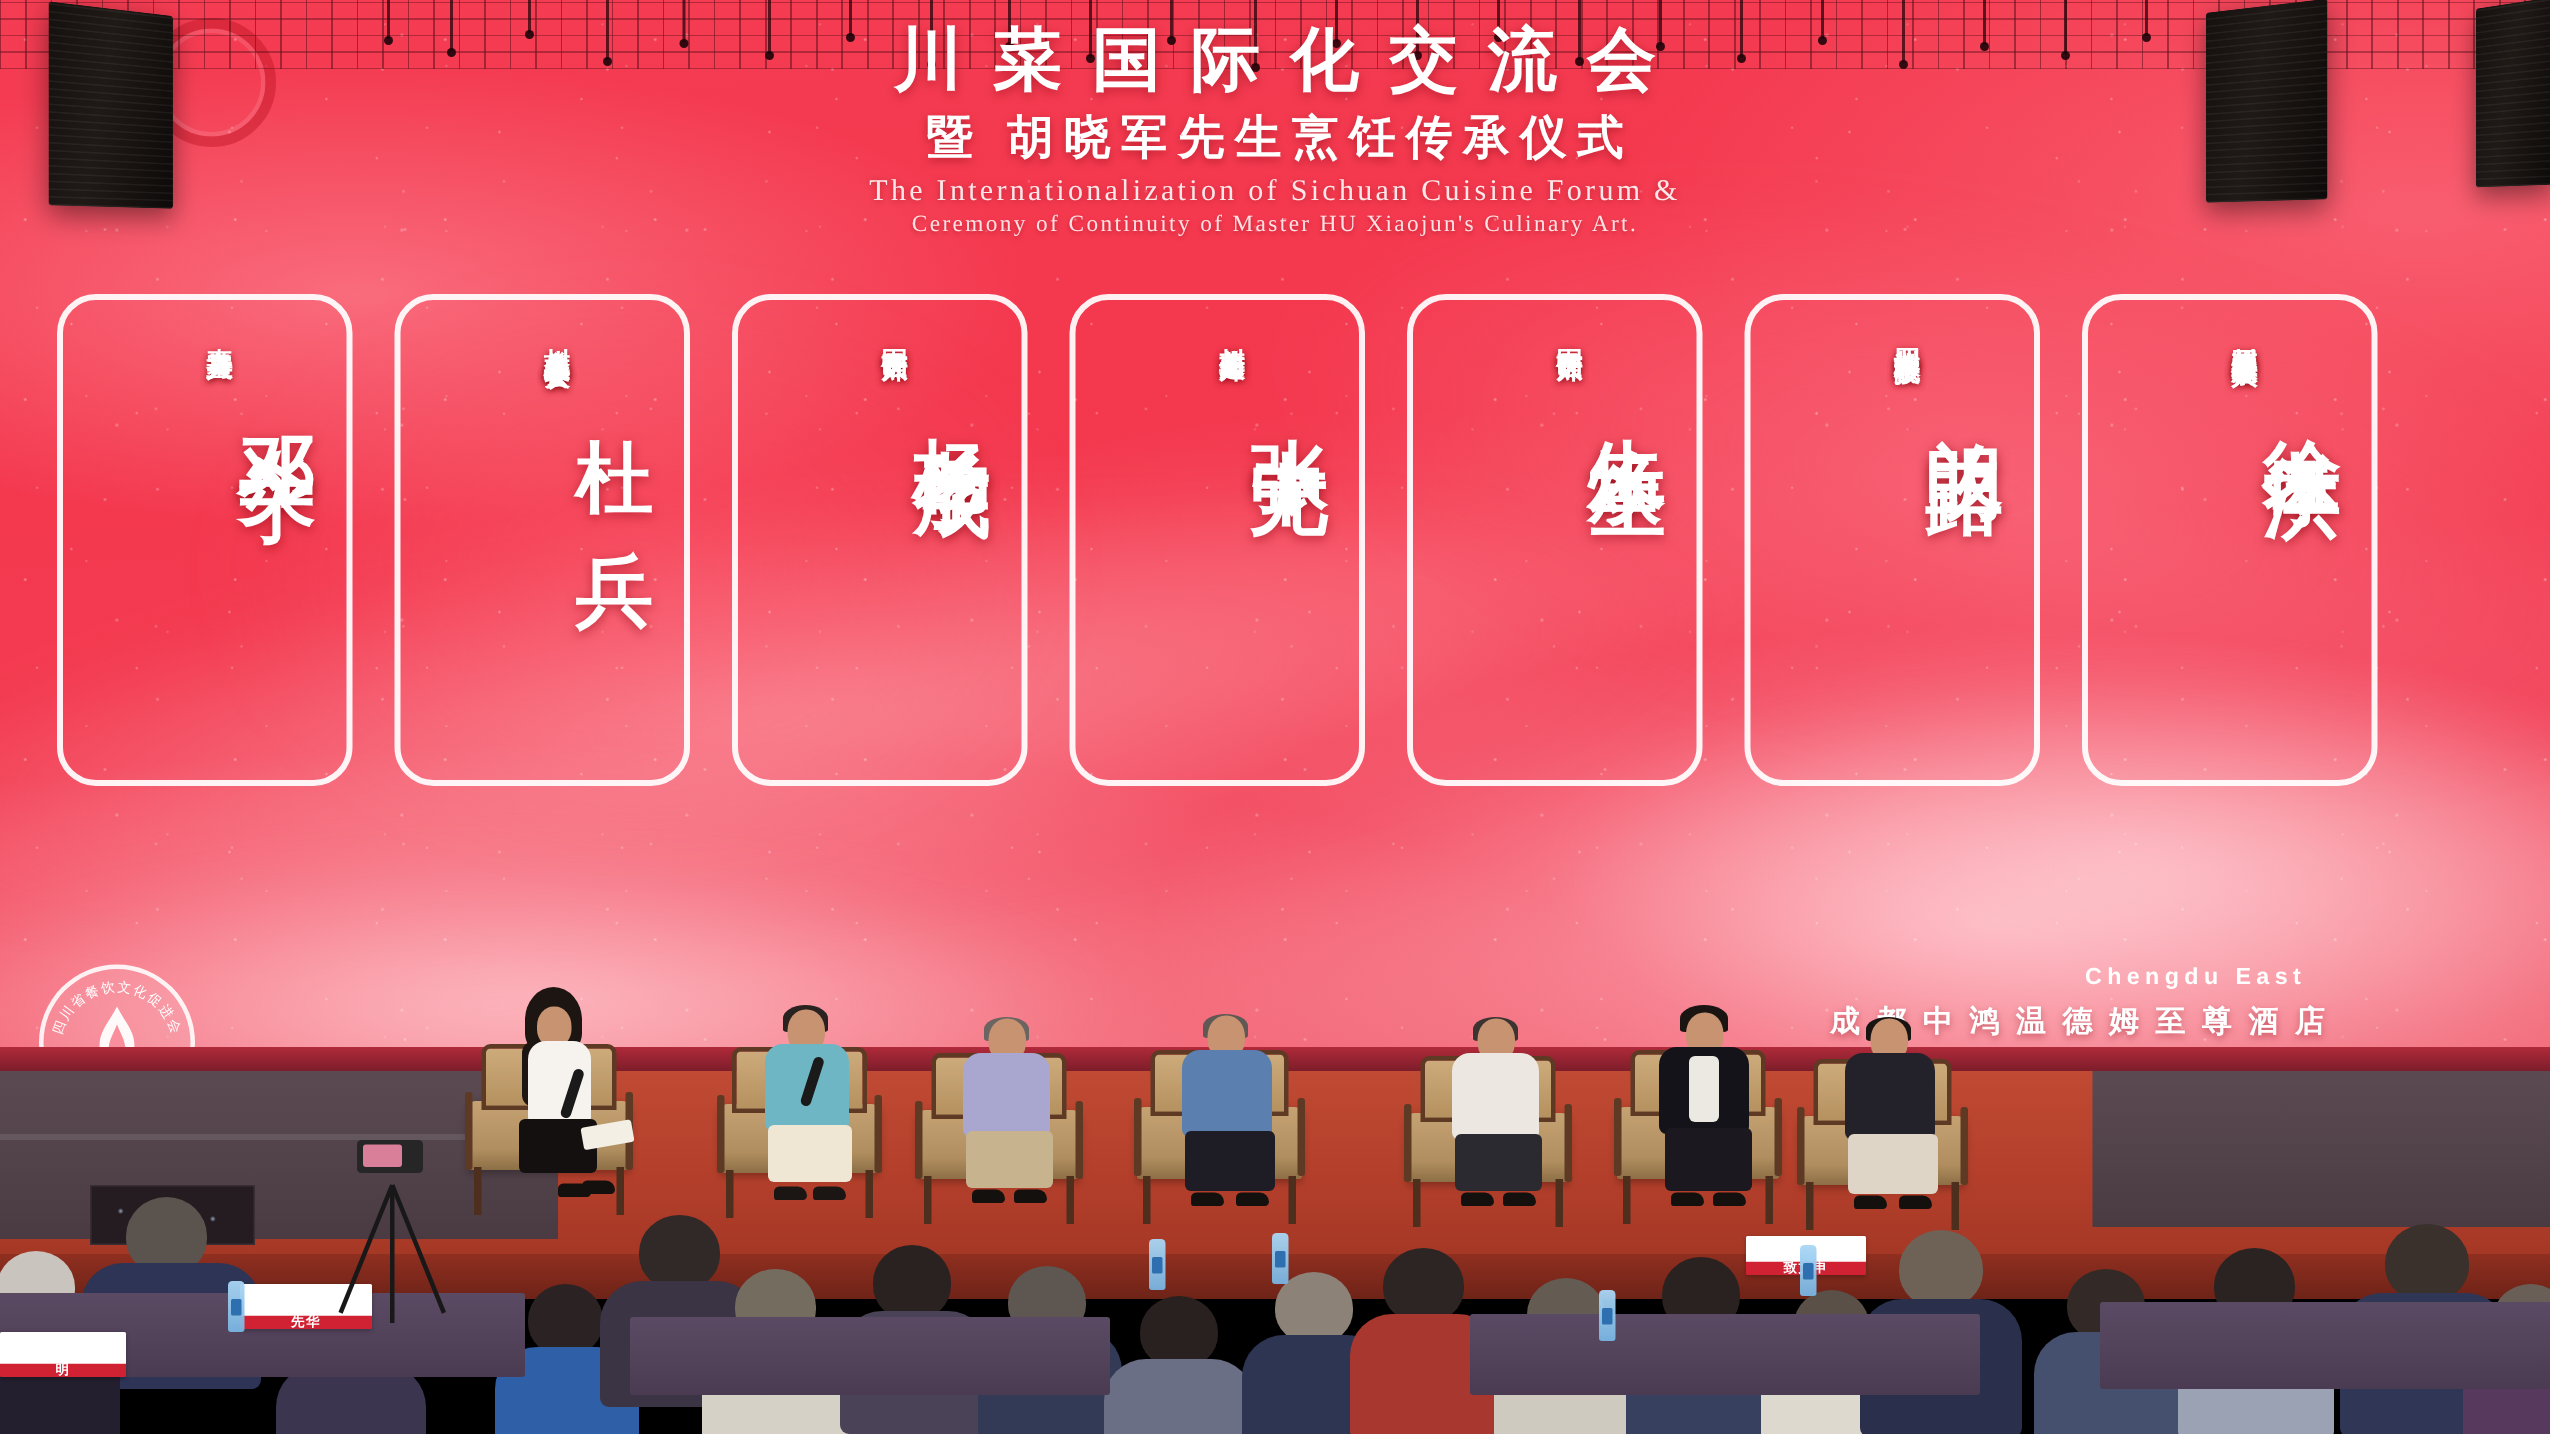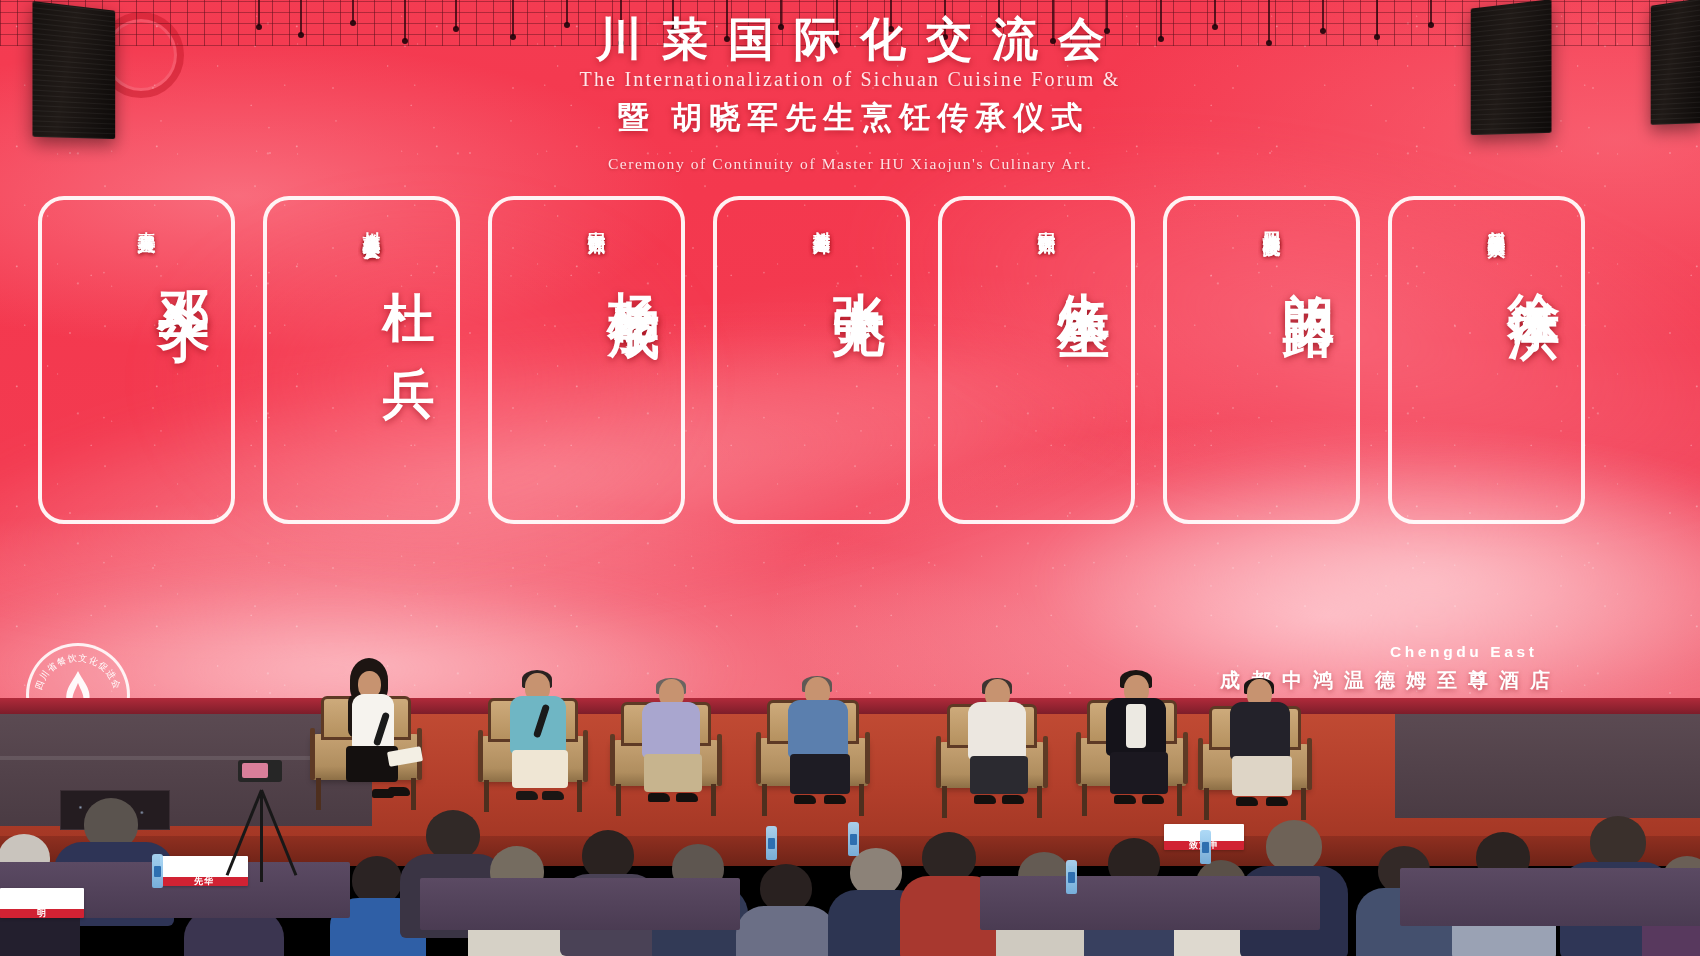--- a/index.html
+++ b/index.html
@@ -132,21 +132,21 @@
     font-size: 20px; letter-spacing: 2.2px; margin-top: 3px;
     color: #ffe6e9; text-shadow: 0 1px 4px rgba(120,0,10,0.4);
   }
   #title-cn-sub {
     font-size: 31px; font-weight: 700; letter-spacing: 7px;
     text-indent: 7px; margin-top: 6px;
     text-shadow: 0 2px 6px rgba(120,0,10,0.45);
   }
   #title-en-sub {
     font-family: "Liberation Serif", serif;
-    font-size: 15.5px; letter-spacing: 1.6px; margin-top: 16px;
+    font-size: 15.5px; letter-spacing: 1.6px; margin-top: 2px;
     color: #ffe0e4; text-shadow: 0 1px 3px rgba(120,0,10,0.4);
   }
 
   
   #name-cards {
     position: absolute; left: 38px; top: 196px;
     width: 1640px; height: 330px;
     display: flex; gap: 0; z-index: 8;
   }
   .name-card {
@@ -406,22 +406,22 @@
   </div>
   <div class="speaker-stack" id="speaker-right">
     <div class="grille"></div>
   </div>
   <div class="speaker-stack" id="speaker-far-right">
     <div class="grille"></div>
   </div>
 
   <div id="title-block">
     <div id="title-cn-main">川菜国际化交流会</div>
+    <div id="title-cn-sub">暨 胡晓军先生烹饪传承仪式</div>
     <div id="title-en-main">The Internationalization of Sichuan Cuisine Forum &amp;</div>
-    <div id="title-cn-sub">暨 胡晓军先生烹饪传承仪式</div>
     <div id="title-en-sub">Ceremony of Continuity of Master HU Xiaojun's  Culinary Art.</div>
   </div>
 
   <div id="name-cards">
     <div class="name-card">
       <div class="card-name-cn">邓炎宁</div>
       <div class="card-title-cn">嘉宾主持人</div>
     </div>
     <div class="name-card">
       <div class="card-name-cn">杜  兵</div>

